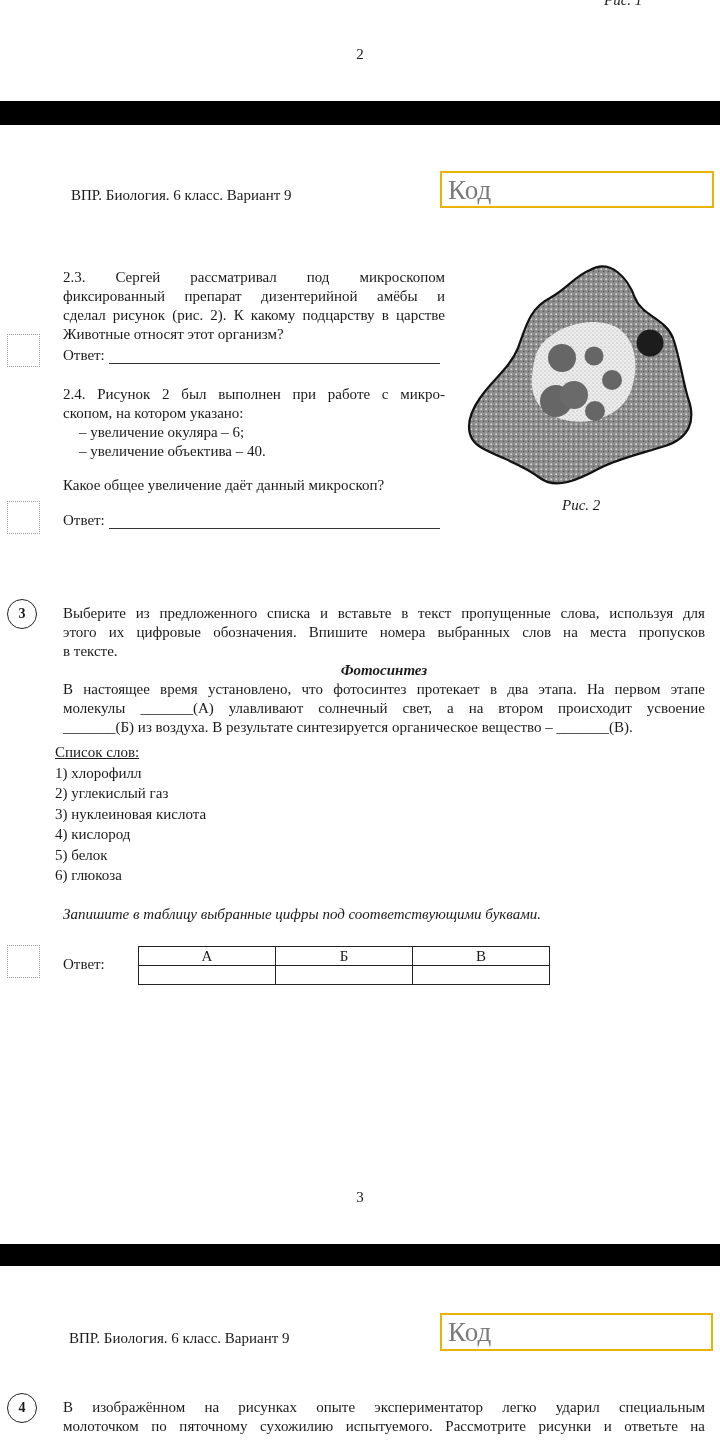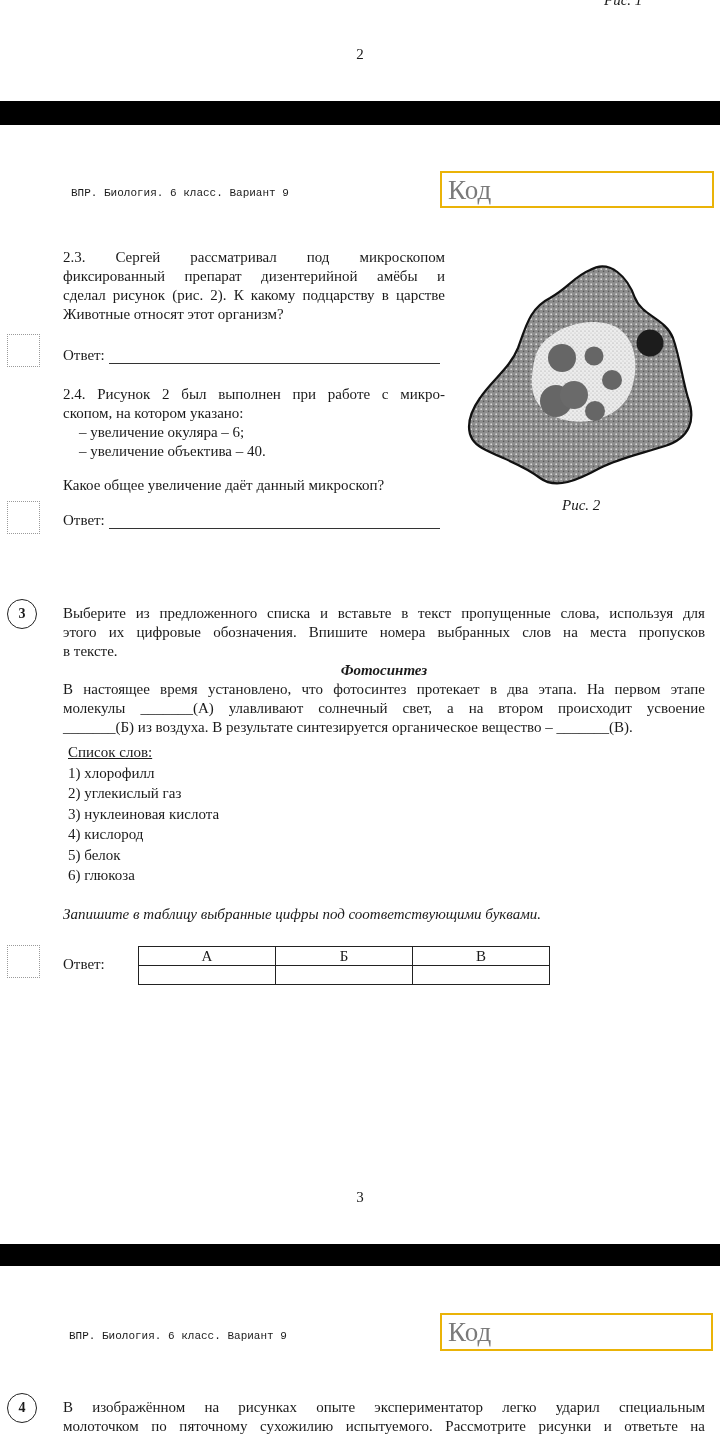--- a/index.html
+++ b/index.html
@@ -6,21 +6,21 @@
   body {
     width: 720px; height: 1440px; overflow: hidden; position: relative;
     background: #ffffff; color: #1a1a1a;
     font-family: "Liberation Serif", "DejaVu Serif", serif;
     font-size: 15px;
   }
   .abs { position: absolute; }
   .fig-caption-top { left: 604px; top: -8px; font-style: italic; font-size: 15px; }
   .page-num { left: 0; width: 720px; text-align: center; font-size: 15px; }
   .black-band { left: 0; width: 720px; height: 24px; background: #000; }
-  .header-title { font-size: 11px; font-family: Liberation Mono, monospace; }
+  .header-title { font-size: 15px; }
   .code-box {
     border: 2px solid #eab308; box-sizing: border-box;
     font-size: 27px; color: #7a7a7a; padding: 0 16px 0 6px; line-height: 34px;
   }
   .score-box {
     width: 33px; height: 33px; box-sizing: border-box;
     border: 1px dotted #9a9a9a;
   }
   .qtext { line-height: 19px; text-align: justify; }
   .justify-last { text-align-last: justify; }
@@ -43,21 +43,21 @@
 
 <div class="abs fig-caption-top">Рис. 1</div>
 <div class="abs page-num" style="top:46px;">2</div>
 <div class="abs black-band" style="top:101px;"></div>
 
 <div class="abs header-title" style="left:71px; top:187px;">ВПР. Биология. 6 класс. Вариант 9</div>
 <div class="abs code-box" style="left:440px; top:171px; width:274px; height:37px;">
   <span>Код</span>
 </div>
 
-<div class="abs" style="left:63px; top:248px; width:382px;">
+<div class="abs" style="left:63px; top:268px; width:382px;">
   <div class="qtext justify-last">2.3. Сергей рассматривал под микроскопом</div>
   <div class="qtext justify-last">фиксированный препарат дизентерийной амёбы и</div>
   <div class="qtext justify-last">сделал рисунок (рис. 2). К какому подцарству в царстве</div>
   <div class="qtext">Животные относят этот организм?</div>
 </div>
 <div class="abs score-box" style="left:7px; top:334px;"></div>
 <div class="abs answer-line" style="left:63px; top:347px; width:377px;">
   <span>Ответ:</span>
   <span class="uline"></span>
 </div>
@@ -106,21 +106,21 @@
 <div class="abs" style="left:63px; top:604px; width:642px;">
   <div class="qtext justify-last">Выберите из предложенного списка и вставьте в текст пропущенные слова, используя для</div>
   <div class="qtext justify-last">этого их цифровые обозначения. Впишите номера выбранных слов на места пропусков</div>
   <div class="qtext">в тексте.</div>
   <div class="qtext bold-center">Фотосинтез</div>
   <div class="qtext justify-last">В настоящее время установлено, что фотосинтез протекает в два этапа. На первом этапе</div>
   <div class="qtext justify-last">молекулы _______(А) улавливают солнечный свет, а на втором происходит усвоение</div>
   <div class="qtext">_______(Б) из воздуха. В результате синтезируется органическое вещество – _______(В).</div>
 </div>
 
-<div class="abs" style="left:68px; top:742px;">
+<div class="abs" style="left:55px; top:742px;">
   <div class="list-item underline">Список слов:</div>
   <div class="list-item">1) хлорофилл</div>
   <div class="list-item">2) углекислый газ</div>
   <div class="list-item">3) нуклеиновая кислота</div>
   <div class="list-item">4) кислород</div>
   <div class="list-item">5) белок</div>
   <div class="list-item">6) глюкоза</div>
 </div>
 
 <div class="abs qtext" style="left:63px; top:905px;font-style:italic;">Запишите в таблицу выбранные цифры под соответствующими буквами.</div>

